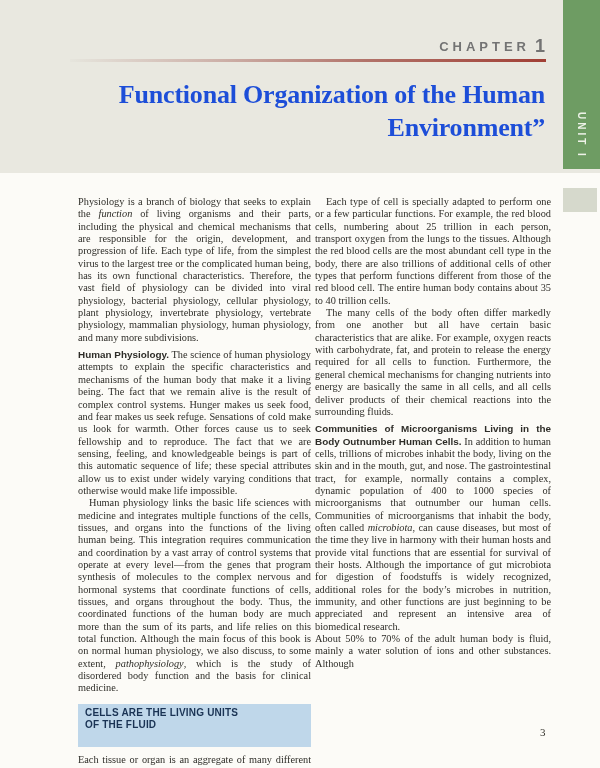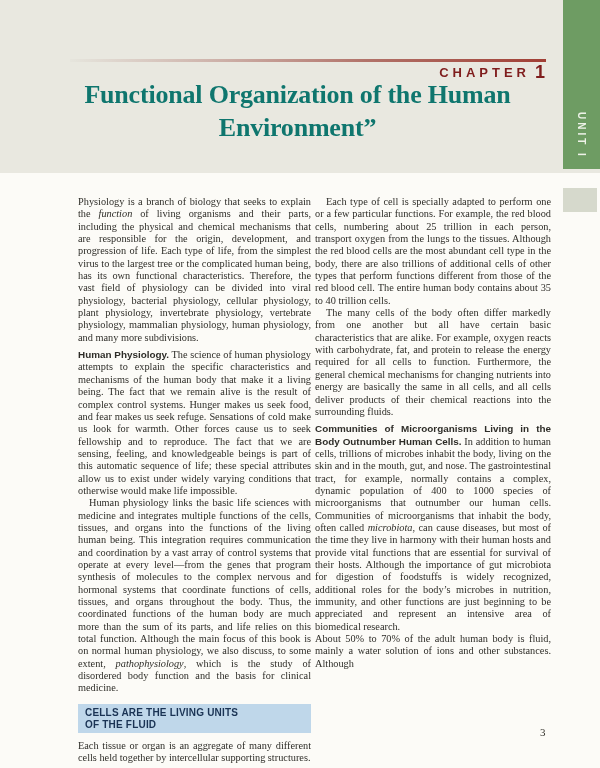--- a/index.html
+++ b/index.html
@@ -11,42 +11,41 @@
     overflow:hidden;
   }
   .header-band {
     position:absolute; top:0; left:0;
     width:600px; height:173px;
     background:#e9e8e0;
   }
   .chapter-line {
     position:absolute; top:36px; right:55px;
     font-family:"Liberation Sans", sans-serif;
-    font-weight:bold; color:#7f1d1d;
+    font-weight:bold; color:#737373;
     font-size:13px; letter-spacing:4px;
     white-space:nowrap;
-    margin-top:26px;
   }
   .chapter-num {
     font-size:18px; letter-spacing:0; margin-left:5px;
     vertical-align:-1px;
   }
   .chapter-rule {
     position:absolute; top:59px; left:70px;
     width:476px; height:2.5px;
     background:linear-gradient(90deg, #e6e5dd 0%, #cdb0a8 32%, #b2736a 62%, #a13f35 100%);
   }
   .page-title {
     position:absolute; top:78px; right:55px;
     width:495px; margin:0;
-    text-align:center;
+    text-align:right;
     font-family:"Liberation Serif", serif;
     font-weight:bold;
     font-size:26px; line-height:33px;
-    color:#0f766e;
+    color:#1d4ed8;
     letter-spacing:-0.2px;
   }
   .unit-tab {
     position:absolute; top:0; left:563px;
     width:37px; height:169px;
     background:#6e9c63;
   }
   .unit-tab .vtext {
     position:absolute; bottom:10px; left:50%;
     transform:translateX(-50%);
@@ -77,21 +76,21 @@
     font-family:"Liberation Sans", sans-serif;
     font-weight:bold; font-size:9.9px;
   }
   .ital { font-style:italic; }
   .section-box {
     background:#bfd7ea;
     color:#1a3354;
     font-family:"Liberation Sans", sans-serif;
     font-weight:bold; font-size:10px; line-height:12.6px;
     letter-spacing:0.2px;
-    padding:3px 4px 1px 7px;
+    padding:3px 4px 15px 7px;
     margin:9px 0 7px 0;
     text-align:left;
   }
   .page-number {
     position:absolute; top:726px; left:540px;
     font-size:11px; color:#33322c;
   }
 </style>
 </head>
 <body>

